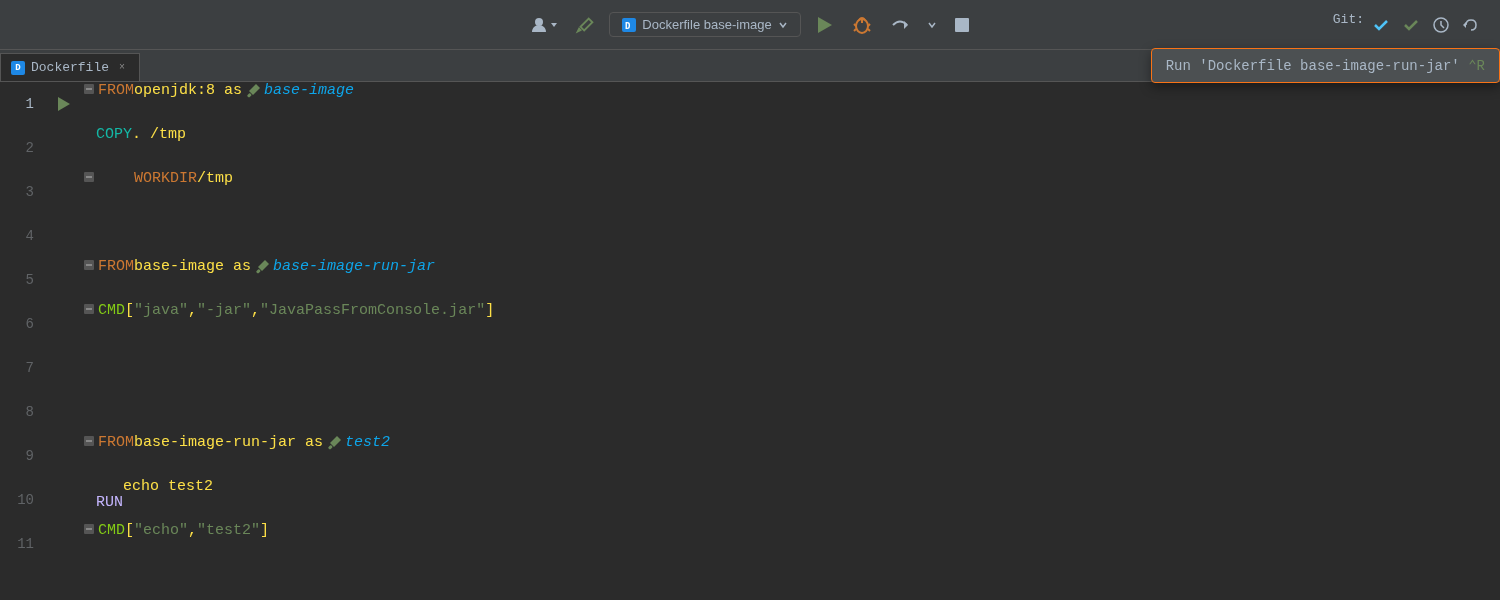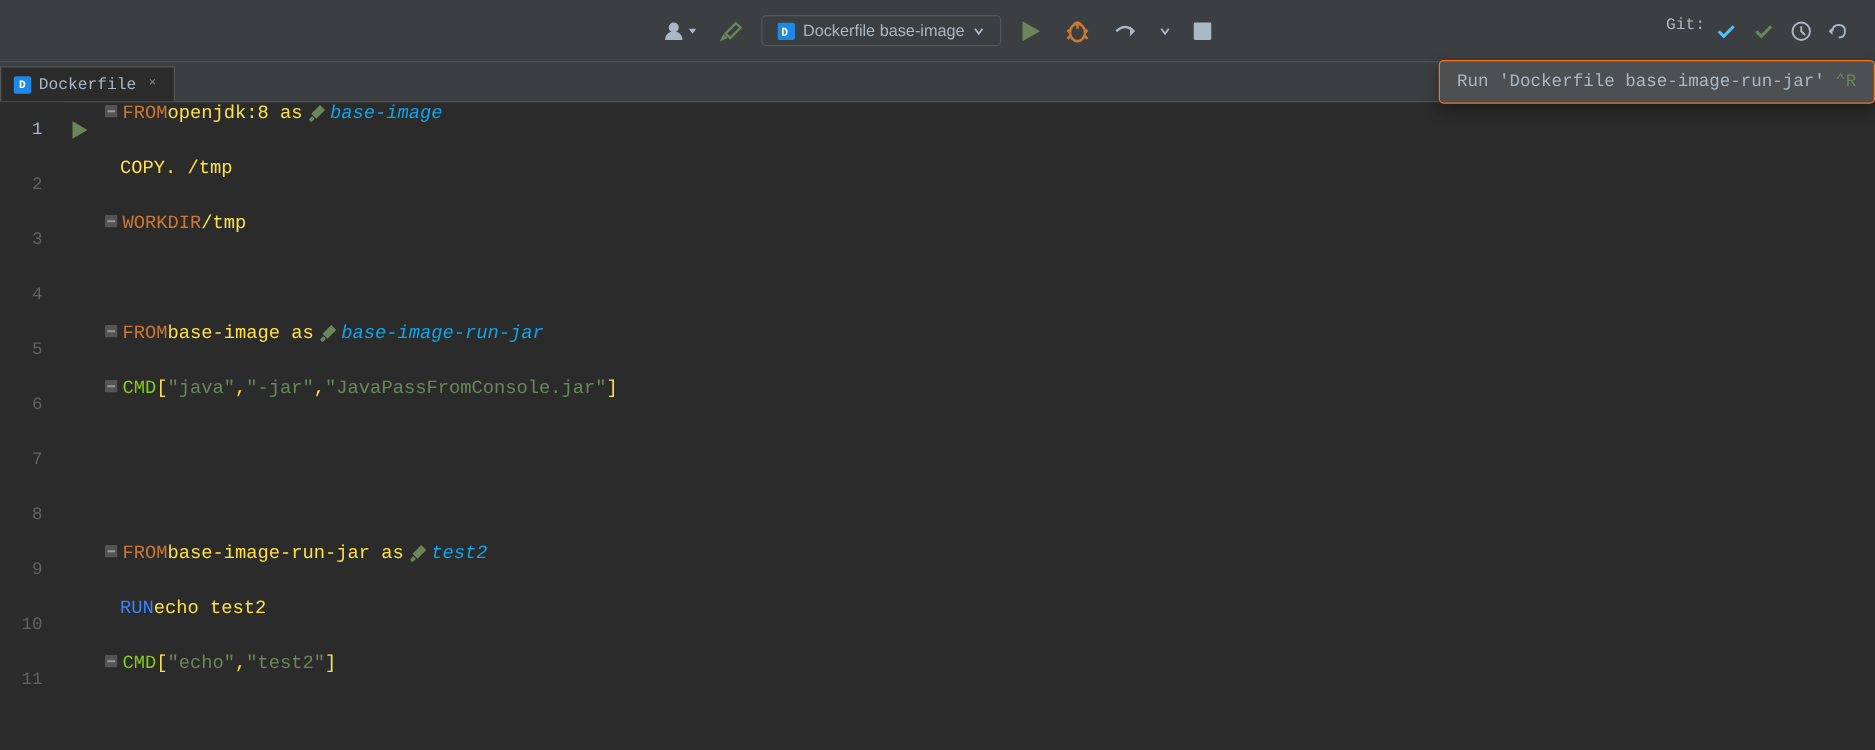--- a/index.html
+++ b/index.html
@@ -168,24 +168,24 @@
     .code-line {
       height: 44px;
       display: flex;
       align-items: flex-start;
       padding-left: 4px;
       font-size: 15px;
       white-space: nowrap;
       position: relative;
     } 
     .kw-from { color: #cc7832; }
-    .kw-copy { color: #fde047; }
-    .kw-workdir { color: #cc7832; }
+    .kw-copy { color: #14b8a6; }
+    .kw-workdir { color: #cc7832; margin-left: 36px; }
     .kw-cmd { color: #84cc16; }
-    .kw-run { color: #3b82f6; }
+    .kw-run { color: #c4b5fd; margin-top: 16px; }
     .alias-purple { color: #0ea5e9; font-style: italic; }
     .plain { color: #fde047; }
     .str-green { color: #6a8759; }
 
     
     .fold-icon {
       display: inline-flex;
       align-items: center;
       justify-content: center;
       width: 14px;

